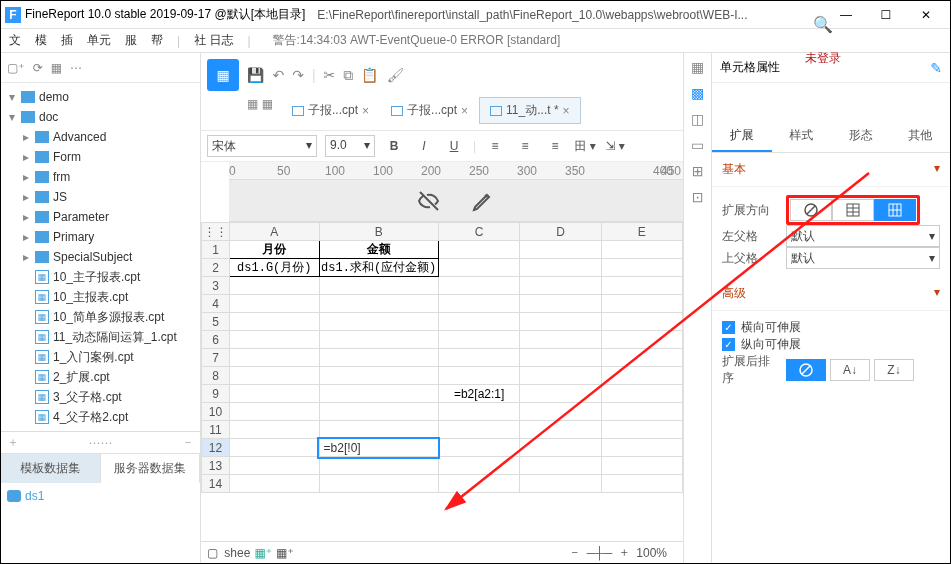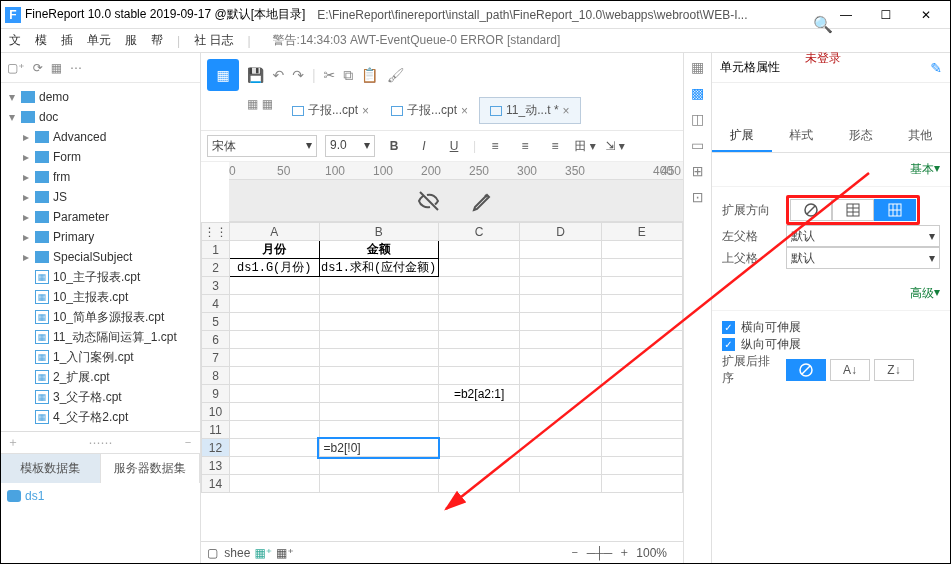--- a/index.html
+++ b/index.html
@@ -90,21 +90,21 @@
 .vbar .on { color: #1e90ff; }
 .vbar div { font-size: 14px; }
 
 
 .right { width: 238px; display: flex; flex-direction: column; }
 .r-head { display: flex; align-items: center; justify-content: space-between; padding: 6px 8px; border-bottom: 1px solid #eee; }
 .r-head .edit { color: #1e90ff; font-size: 14px; }
 .r-tabs { display: flex; border-bottom: 1px solid #e0e0e0; margin-top: 38px; }
 .r-tabs div { flex: 1; text-align: center; padding: 6px 0; color: #555; }
 .r-tabs div.active { border-bottom: 2px solid #1e90ff; color: #333; }
-.r-sec-title { padding: 8px 10px; color: #15803d; display: flex; justify-content: flex-end; border-bottom: 1px solid #f2f2f2; }
+.r-sec-title { padding: 8px 10px; color: #c2410c; display: flex; justify-content: space-between; border-bottom: 1px solid #f2f2f2; }
 .r-body { padding: 8px 10px; display: flex; flex-direction: column; gap: 0; }
 .r-row { display: flex; align-items: center; gap: 8px; }
 .r-row .lbl { width: 56px; color: #555; }
 .toggle3 { display: flex; border: 3px solid #ff1a1a; border-radius: 2px; padding: 1px; }
 .toggle3 div { width: 42px; height: 22px; display: flex; align-items: center; justify-content: center; border: 1px solid #ccc; color: #555; }
 .toggle3 div.active { background: #1e90ff; color: #fff; border-color: #1e90ff; }
 .selbox { flex: 1; border: 1px solid #ccc; height: 22px; display: flex; align-items: center; justify-content: space-between; padding: 0 4px; color: #444; }
 .chk { display: flex; align-items: center; gap: 6px; color: #444; }
 .chk .box { width: 13px; height: 13px; background: #1e90ff; color: #fff; font-size: 10px; display: inline-flex; align-items: center; justify-content: center; }
 .sortrow { display: flex; gap: 4px; align-items: center; }

